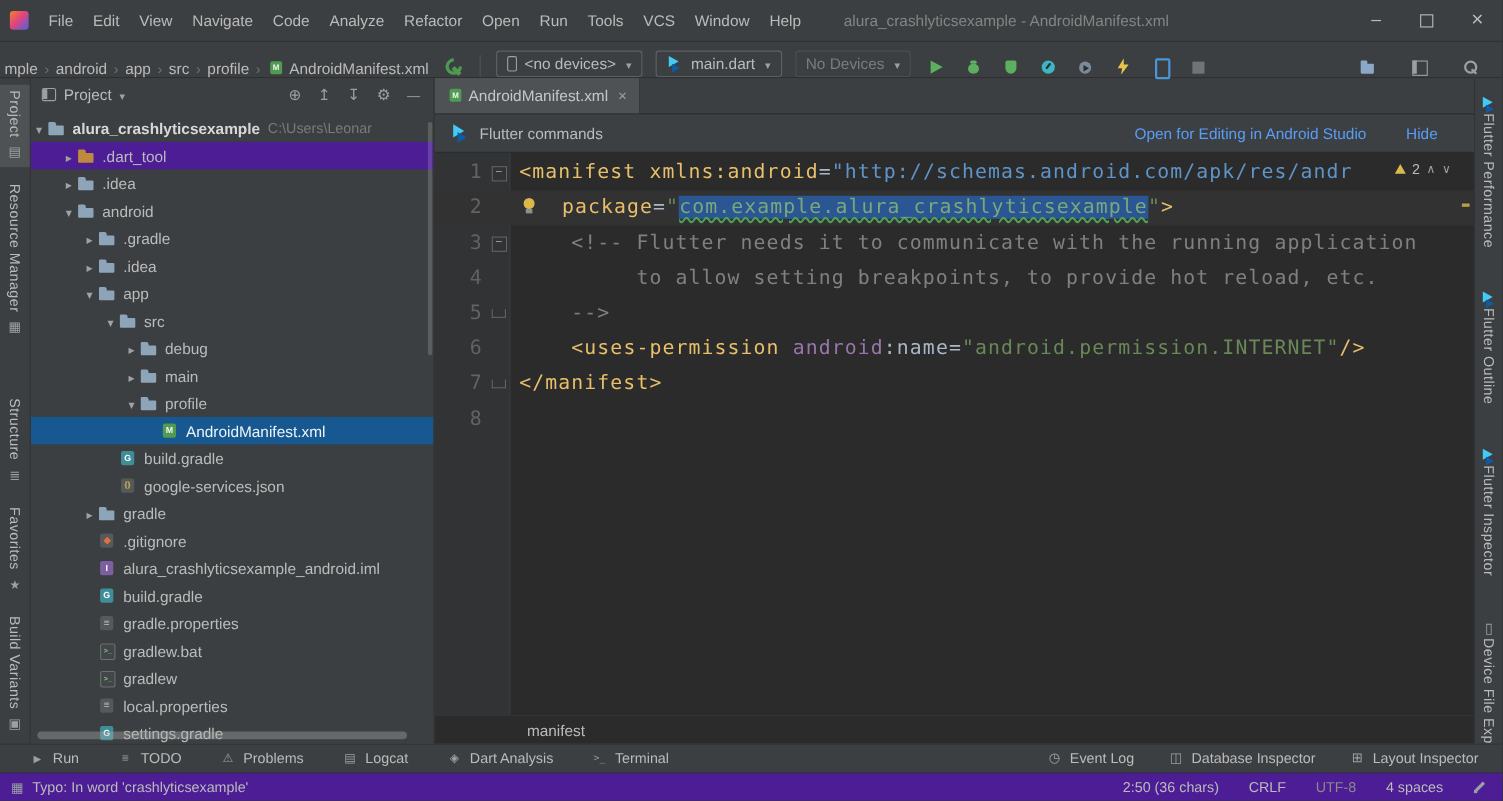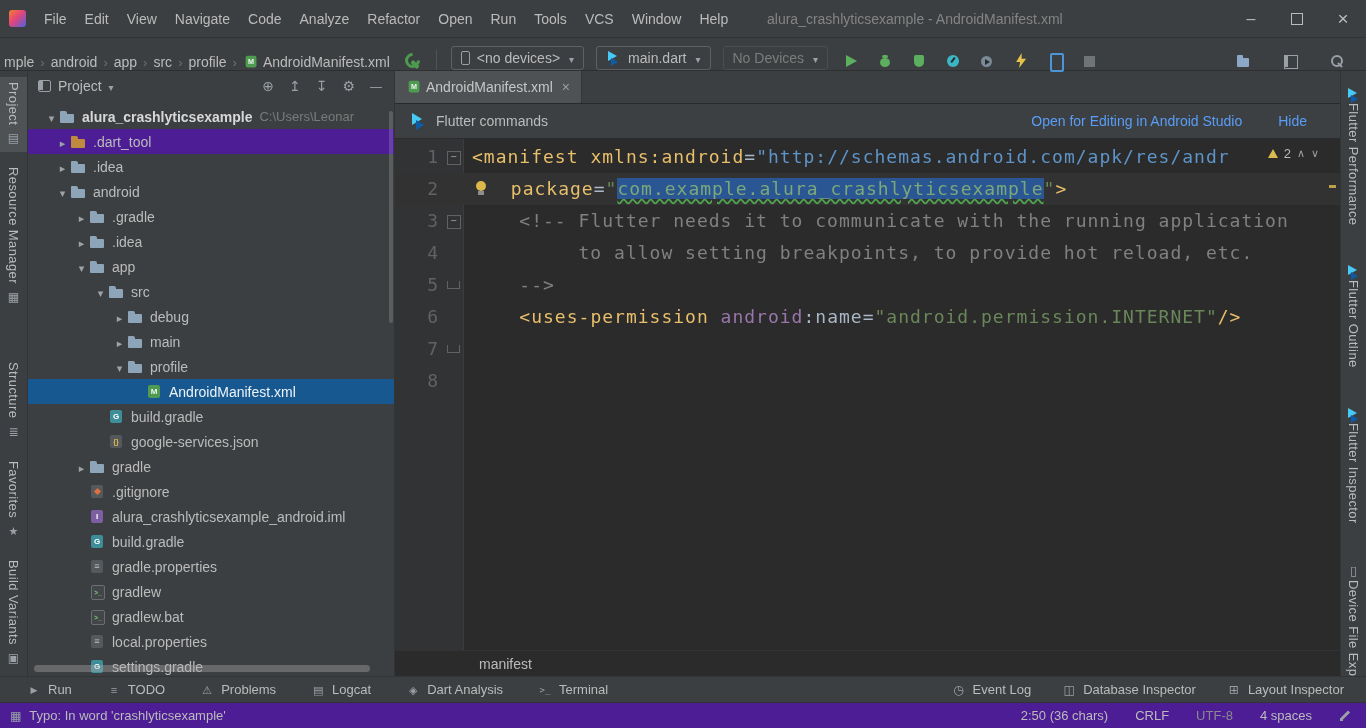--- a/index.html
+++ b/index.html
@@ -298,21 +298,21 @@
         <span class="pp-title-arrow"></span>
         <span class="pp-icons">
           <span class="ppi-locate"></span>
           <span class="ppi-expand"></span>
           <span class="ppi-collapse"></span>
           <span class="ppi-settings"></span>
           <span class="ppi-hide"></span>
         </span>
       </div>
       <div id="tree" class="tree">
-          <div class="tree-row" style="padding-left: 16px;">
+          <div class="tree-row" style="padding-left: 0;">
             <span class="chev down"></span>
             <span class="ic ic-folder"></span>
             <span class="tree-label root">alura_crashlyticsexample</span>
             <span class="tree-path">C:\Users\Leonar</span>
           </div>
           <div class="tree-row excluded" style="padding-left: 27px;">
             <span class="chev right"></span>
             <span class="ic ic-folder-excluded"></span>
             <span class="tree-label">.dart_tool</span>
           </div>
@@ -397,26 +397,26 @@
             <span class="tree-label">build.gradle</span>
           </div>
           <div class="tree-row" style="padding-left: 46px;">
             <span class="chev none"></span>
             <span class="ic ic-properties"></span>
             <span class="tree-label">gradle.properties</span>
           </div>
           <div class="tree-row" style="padding-left: 46px;">
             <span class="chev none"></span>
             <span class="ic ic-script"></span>
+            <span class="tree-label">gradlew.bat</span>
+          </div>
+          <div class="tree-row" style="padding-left: 46px;">
+            <span class="chev none"></span>
+            <span class="ic ic-script"></span>
             <span class="tree-label">gradlew</span>
-          </div>
-          <div class="tree-row" style="padding-left: 46px;">
-            <span class="chev none"></span>
-            <span class="ic ic-script"></span>
-            <span class="tree-label">gradlew.bat</span>
           </div>
           <div class="tree-row" style="padding-left: 46px;">
             <span class="chev none"></span>
             <span class="ic ic-properties"></span>
             <span class="tree-label">local.properties</span>
           </div>
           <div class="tree-row" style="padding-left: 46px;">
             <span class="chev none"></span>
             <span class="ic ic-gradle"></span>
             <span class="tree-label">settings.gradle</span>
@@ -444,21 +444,21 @@
       </div>
       <div class="code-area">
         <div class="gutter-bg"></div>
         <div id="code-lines" style="position:relative;z-index:1">
             <div class="cl"><span class="gut">1</span><span class="foldc fold-start"></span><span class="code-body"><span class="tk-tag">&lt;manifest</span><span class="tk-pl"> </span><span class="tk-attr">xmlns:android</span><span class="tk-pl">=</span><span class="tk-url">"http://schemas.android.com/apk/res/andr</span></span></div>
             <div class="cl caret-line"><span class="gut">2</span><span class="foldc"></span><span class="code-body"><span class="bulb"></span><span class="tk-pl"> </span><span class="tk-attr">package</span><span class="tk-pl">=</span><span class="tk-str">"</span><span class="tk-sel">com.example.alura_crashlyticsexample</span><span class="tk-str">"</span><span class="tk-tag">&gt;</span></span></div>
             <div class="cl"><span class="gut">3</span><span class="foldc fold-start"></span><span class="code-body"><span class="tk-pl">    </span><span class="tk-comment">&lt;!-- Flutter needs it to communicate with the running application</span></span></div>
             <div class="cl"><span class="gut">4</span><span class="foldc"></span><span class="code-body"><span class="tk-comment">         to allow setting breakpoints, to provide hot reload, etc.</span></span></div>
             <div class="cl"><span class="gut">5</span><span class="foldc fold-end"></span><span class="code-body"><span class="tk-pl">    </span><span class="tk-comment">--&gt;</span></span></div>
             <div class="cl"><span class="gut">6</span><span class="foldc"></span><span class="code-body"><span class="tk-pl">    </span><span class="tk-tag">&lt;uses-permission</span><span class="tk-pl"> </span><span class="tk-ns">android</span><span class="tk-pl">:</span><span class="tk-attrn">name</span><span class="tk-pl">=</span><span class="tk-str">"android.permission.INTERNET"</span><span class="tk-tag">/&gt;</span></span></div>
-            <div class="cl"><span class="gut">7</span><span class="foldc fold-end"></span></div>
+            <div class="cl"><span class="gut">7</span><span class="foldc fold-end"></span><span class="code-body"><span class="tk-tag">&lt;/manifest&gt;</span></span></div>
             <div class="cl"><span class="gut">8</span><span class="foldc"></span><span class="code-body"></span></div>
           </div>
         <div id="insp">
           <span class="warn-tri"></span>
           <span>2</span>
           <span class="insp-chev up"></span>
           <span class="insp-chev down"></span>
         </div>
         <div class="stripe-tick"></div>
       </div>

